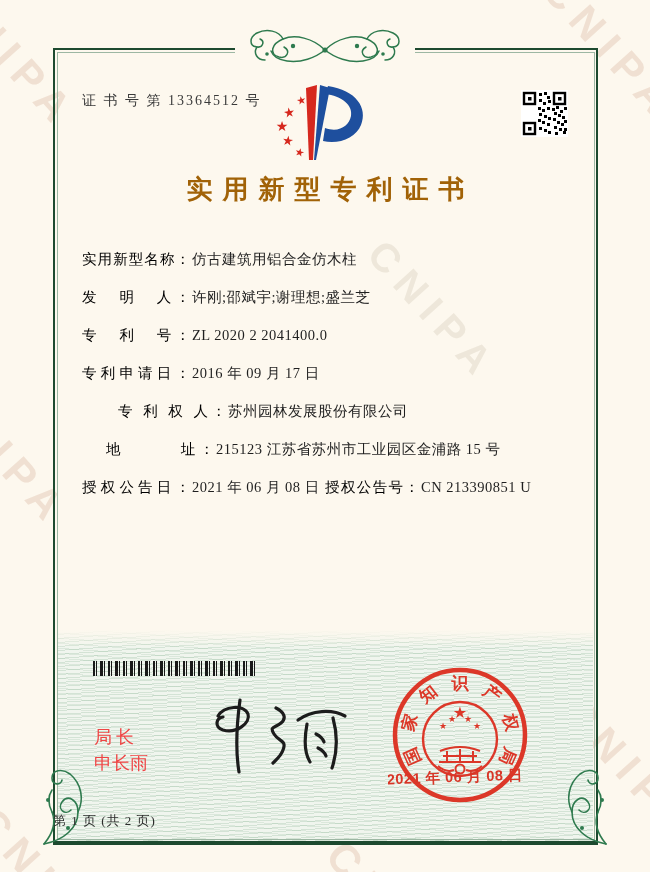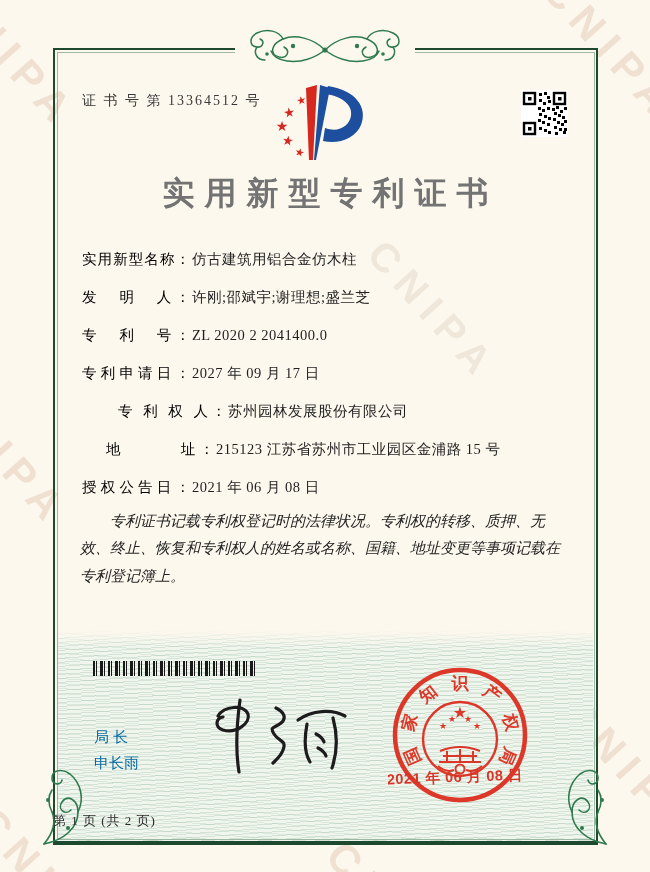--- a/index.html
+++ b/index.html
@@ -54,21 +54,21 @@
   }
 
   .content { z-index:4; }
 
   .cert-no {
     left:82px; top:92px; font-size:14px; letter-spacing:2px; color:#3a3a3a; z-index:4;font-family:Liberation Serif, serif;
   }
 
   .title {
     left:53px; top:172px; width:545px; text-align:center;
-    font-size:32px; font-weight:bold; color:#737373;
+    font-size:26px; font-weight:bold; color:#a16207;
     letter-spacing:10px; text-indent:10px; z-index:4;
   }
 
   .row { position:absolute; left:82px; font-size:14.5px; color:#1f1f1f; z-index:4; white-space:nowrap; }
   .lbl { display:inline-block; width:108px; text-align:justify; text-align-last:justify; color:#000000; }
   .val { margin-left:2px; letter-spacing:.5px; }
   .grant-no-pair { position:absolute; left:243px; }
 
   .paras {
     left:80px; top:508px; width:494px; z-index:4;
@@ -80,21 +80,21 @@
     left:93px; top:661px; width:164px; height:15px; z-index:4;
     background:
       repeating-linear-gradient(90deg,
         #191919 0 2px, transparent 2px 3px,
         #191919 3px 4px, transparent 4px 7px,
         #191919 7px 10px, transparent 10px 11px,
         #191919 11px 12px, transparent 12px 15px);
   }
 
   .director { left:94px; top:724px; z-index:4; font-family:"Liberation Sans", sans-serif;
-    font-size:15px; color:#0369a1; line-height:26px; }
+    font-size:18px; color:#ef4444; line-height:26px; }
   .director .t { letter-spacing:4px; }
 
   .signature { left:190px; top:690px; z-index:5; }
 
   .seal { left:388px; top:663px; z-index:6; opacity:.93; }
   .seal text { font-family:"Liberation Sans", sans-serif; }
 
   .footer {
     left:53px; top:812px; width:545px; text-align:left;
     font-size:13px; color:#2c2c2c; letter-spacing:1px; z-index:4;
@@ -183,34 +183,36 @@
 <div class="row" style="top:250px;">
   <span class="lbl">实用新型名称：</span><span class="val">仿古建筑用铝合金仿木柱</span>
 </div>
 <div class="row" style="top:288px;">
   <span class="lbl">发　明　人：</span><span class="val">许刚;邵斌宇;谢理想;盛兰芝</span>
 </div>
 <div class="row" style="top:326px;">
   <span class="lbl">专　利　号：</span><span class="val">ZL 2020 2 2041400.0</span>
 </div>
 <div class="row" style="top:364px;">
-  <span class="lbl">专利申请日：</span><span class="val">2027 年 09 月 17 日</span>
+  <span class="lbl">专利申请日：</span><span class="val">2016 年 09 月 17 日</span>
 </div>
 <div class="row" style="top:402px;margin-left:36px;">
   <span class="lbl">专 利 权 人：</span><span class="val">苏州园林发展股份有限公司</span>
 </div>
 <div class="row" style="top:440px;margin-left:24px;">
   <span class="lbl">地　　　址：</span><span class="val">215123 江苏省苏州市工业园区金浦路 15 号</span>
 </div>
 <div class="row" style="top:478px;">
   <span class="lbl">授权公告日：</span><span class="val">2021 年 06 月 08 日</span>
+  <span class="grant-no-pair">
+    <span class="lbl" style="width:94px;">授权公告号：</span><span class="val">CN 213390851 U</span>
+  </span>
 </div>
 
 <div class="abs paras">
-  <p>专利证书记载专利权登记时的法律状况。专利权的转移、质押、无效、终止、恢复和专利权人的姓名或名称、国籍、地址变更等事项记载在专利登记簿上。</p>
 </div>
 
 <div class="abs barcode"></div>
 
 <div class="abs director">
   <div class="t">局长</div>
   <div>申长雨</div>
 </div>
 
 <svg class="abs signature" width="165" height="95" viewBox="0 0 165 95">

